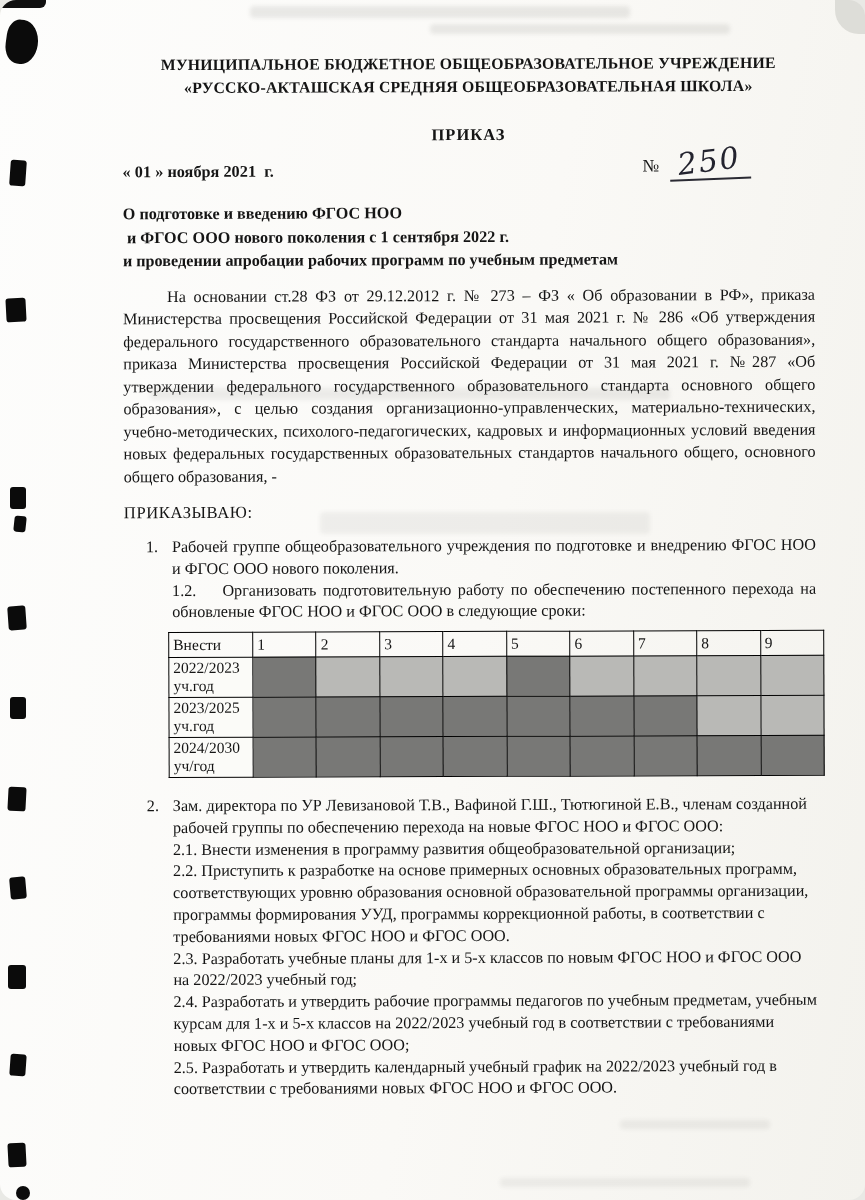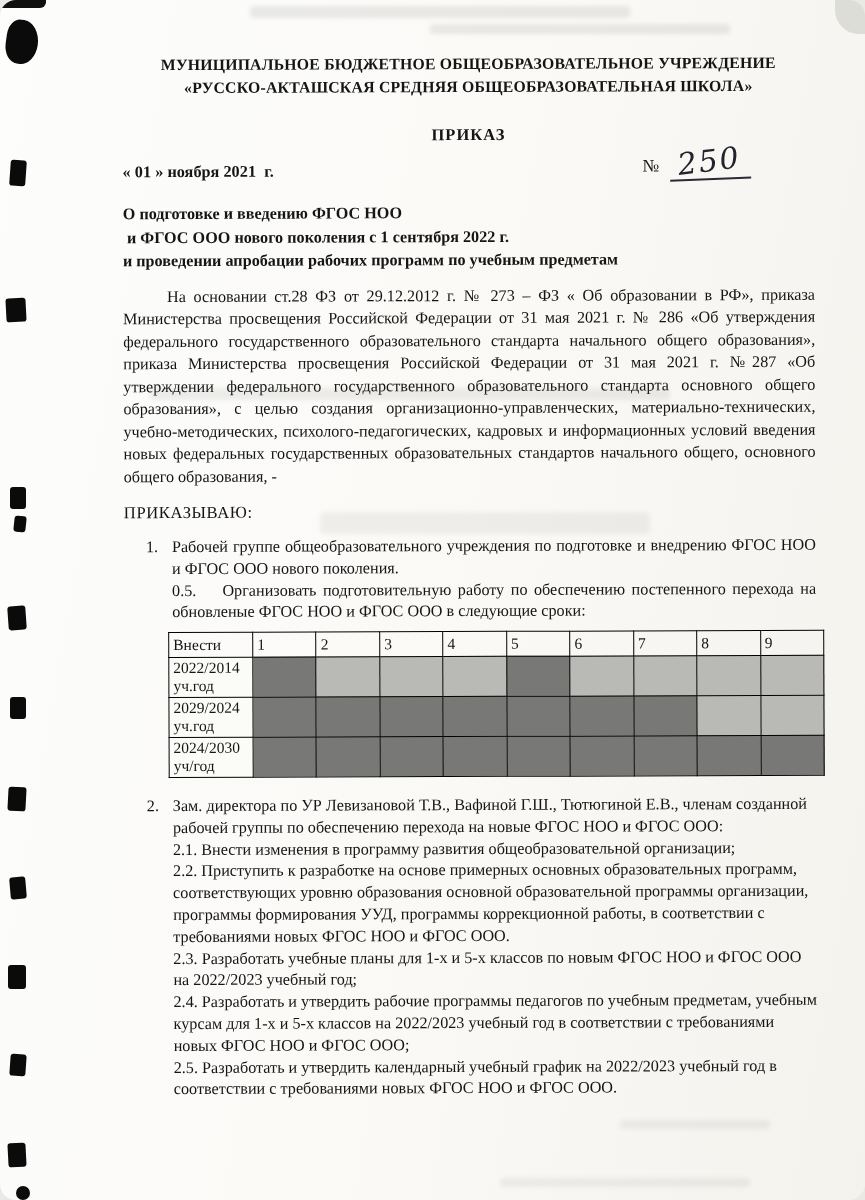--- a/index.html
+++ b/index.html
@@ -144,53 +144,53 @@
     <div class="order-word">ПРИКАЗЫВАЮ:</div>
 
     <div class="items">
 
       <div class="num-item">
         <span class="num">1.</span>
         <div class="itext just">Рабочей группе общеобразовательного учреждения по подготовке и внедрению ФГОС НОО и ФГОС ООО нового поколения.</div>
       </div>
 
       <div class="sub-par just">
-        <span>0.5.</span>&nbsp;&nbsp;&nbsp;&nbsp;<span>Организовать подготовительную работу по обеспечению постепенного перехода на обновленые ФГОС НОО и ФГОС ООО в следующие сроки:</span>
+        <span>1.2.</span>&nbsp;&nbsp;&nbsp;&nbsp;<span>Организовать подготовительную работу по обеспечению постепенного перехода на обновленые ФГОС НОО и ФГОС ООО в следующие сроки:</span>
       </div>
 
       <table class="ttable">
         <thead>
           <tr>
               <th style="width: 84px;">Внести</th>
               <th>1</th>
               <th>2</th>
               <th>3</th>
               <th>4</th>
               <th>5</th>
               <th>6</th>
               <th>7</th>
               <th>8</th>
               <th>9</th>
             </tr>
         </thead>
         <tbody>
             <tr>
-              <td class="lbl">2022/2014 уч.год</td>
+              <td class="lbl">2022/2023 уч.год</td>
               <td class="shade-dark"></td>
               <td class="shade-med"></td>
               <td class="shade-med"></td>
               <td class="shade-med"></td>
               <td class="shade-dark"></td>
               <td class="shade-med"></td>
               <td class="shade-med"></td>
               <td class="shade-med"></td>
               <td class="shade-med"></td>
             </tr>
             <tr>
-              <td class="lbl">2029/2024 уч.год</td>
+              <td class="lbl">2023/2025 уч.год</td>
               <td class="shade-dark"></td>
               <td class="shade-dark"></td>
               <td class="shade-dark"></td>
               <td class="shade-dark"></td>
               <td class="shade-dark"></td>
               <td class="shade-dark"></td>
               <td class="shade-dark"></td>
               <td class="shade-med"></td>
               <td class="shade-med"></td>
             </tr>

